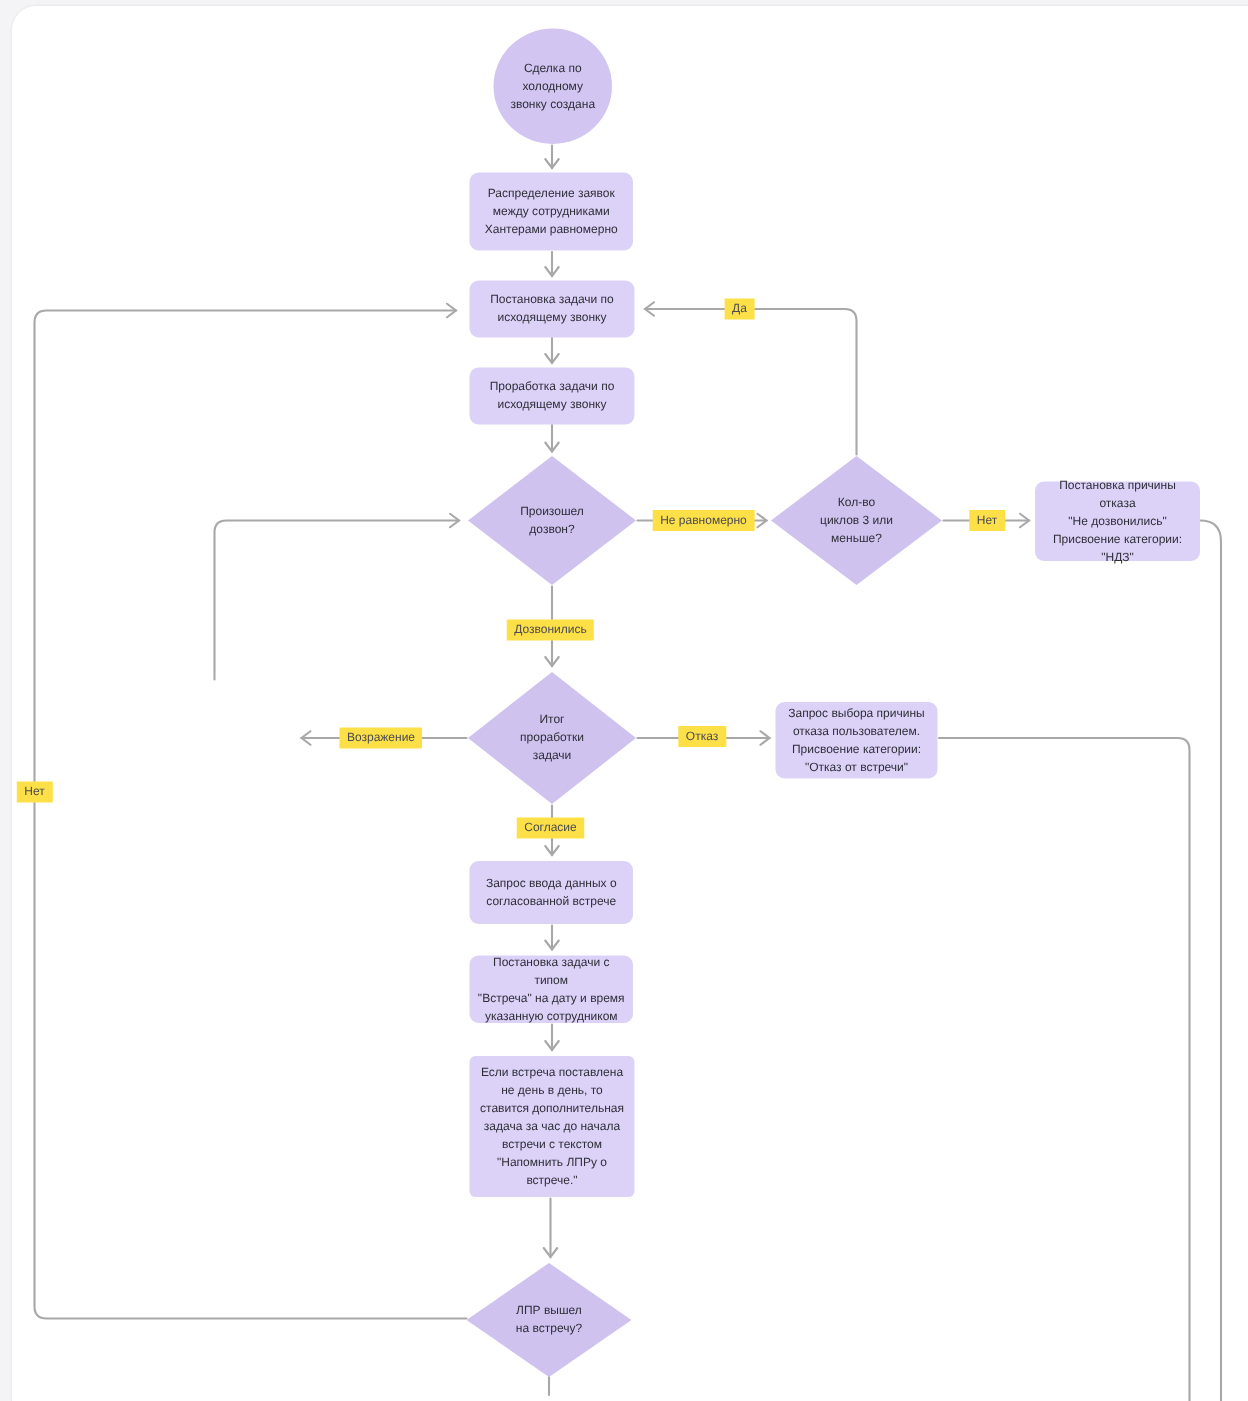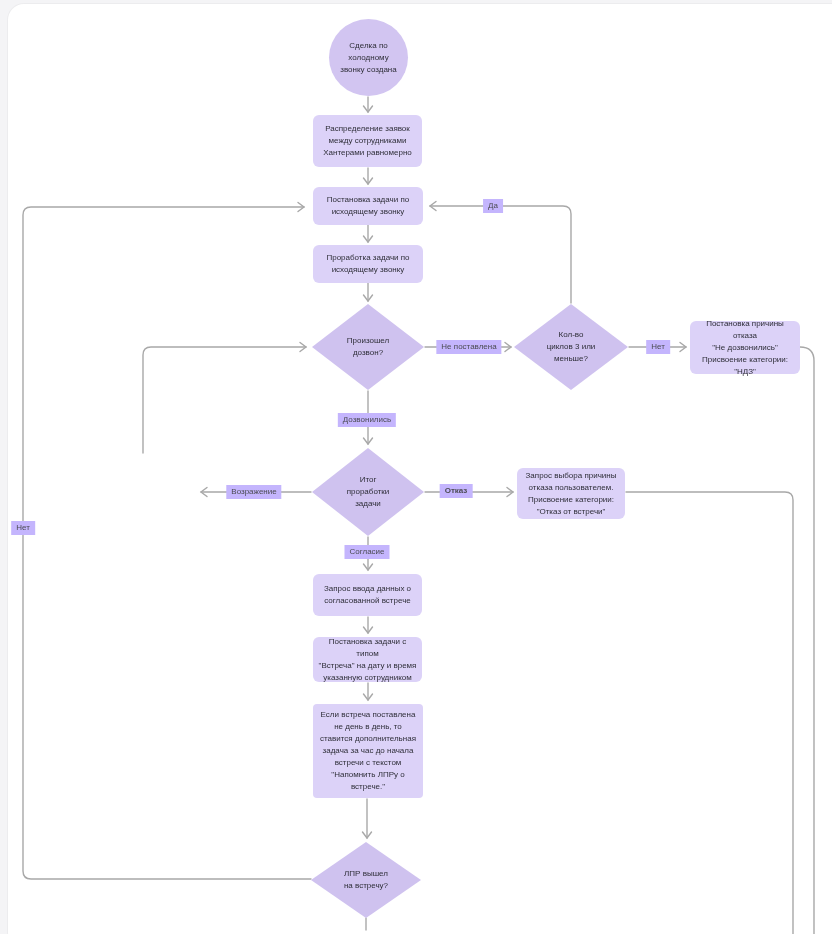--- a/index.html
+++ b/index.html
@@ -23,21 +23,21 @@
   .node-text { white-space:pre-line; display:block; width:100%; }
   .rect  { background:#dcd2f8; border-radius:6px; padding:2px 4px; }
   .rect-lg { border-radius:4px; }
   .circle { background:#d2c5f1; border-radius:50%; }
   .diamond {
     background:#cfc2ef;
     clip-path:polygon(50% 0, 100% 50%, 50% 100%, 0 50%);
   }
   .edge-label {
     position:absolute; transform:translate(-50%,-50%);
-    background:#c4b5fd; color:#4b4b52; font-size:8px; line-height:10px;
+    background:#fde047; color:#4b4b52; font-size:8px; line-height:10px;
     padding:2px 5px; white-space:nowrap;
   }
 </style>
 </head>
 <body>
 
 <div class="stage">
   <div class="panel"></div>
 
   <svg class="wires" width="832" height="934" viewBox="0 0 832 934" fill="none" stroke="#a8a8a8" stroke-width="1.4" stroke-linecap="round">
@@ -141,20 +141,20 @@
 "Напомнить ЛПРу о
 встрече."</span>
   </div>
 
   <div class="node diamond" style="left:311px; top:842px; width:110px; height:76px;">
     <span class="node-text">ЛПР вышел
 на встречу?</span>
   </div>
 
   <div class="edge-label" style="left:493px; top:206px;">Да</div>
-  <div class="edge-label" style="left:469px; top:347px;">Не поставлена</div>
+  <div class="edge-label" style="left:469px; top:347px;">Не равномерно</div>
   <div class="edge-label" style="left:658px; top:347px;">Нет</div>
   <div class="edge-label" style="left:367px; top:420px;">Дозвонились</div>
   <div class="edge-label" style="left:254px; top:492px;">Возражение</div>
-  <div class="edge-label" style="left:456px; top:491px;font-weight:bold;">Отказ</div>
+  <div class="edge-label" style="left:468px; top:491px;">Отказ</div>
   <div class="edge-label" style="left:367px; top:552px;">Согласие</div>
   <div class="edge-label" style="left:23px; top:528px;">Нет</div>
 </div>
 
 </body></html>

